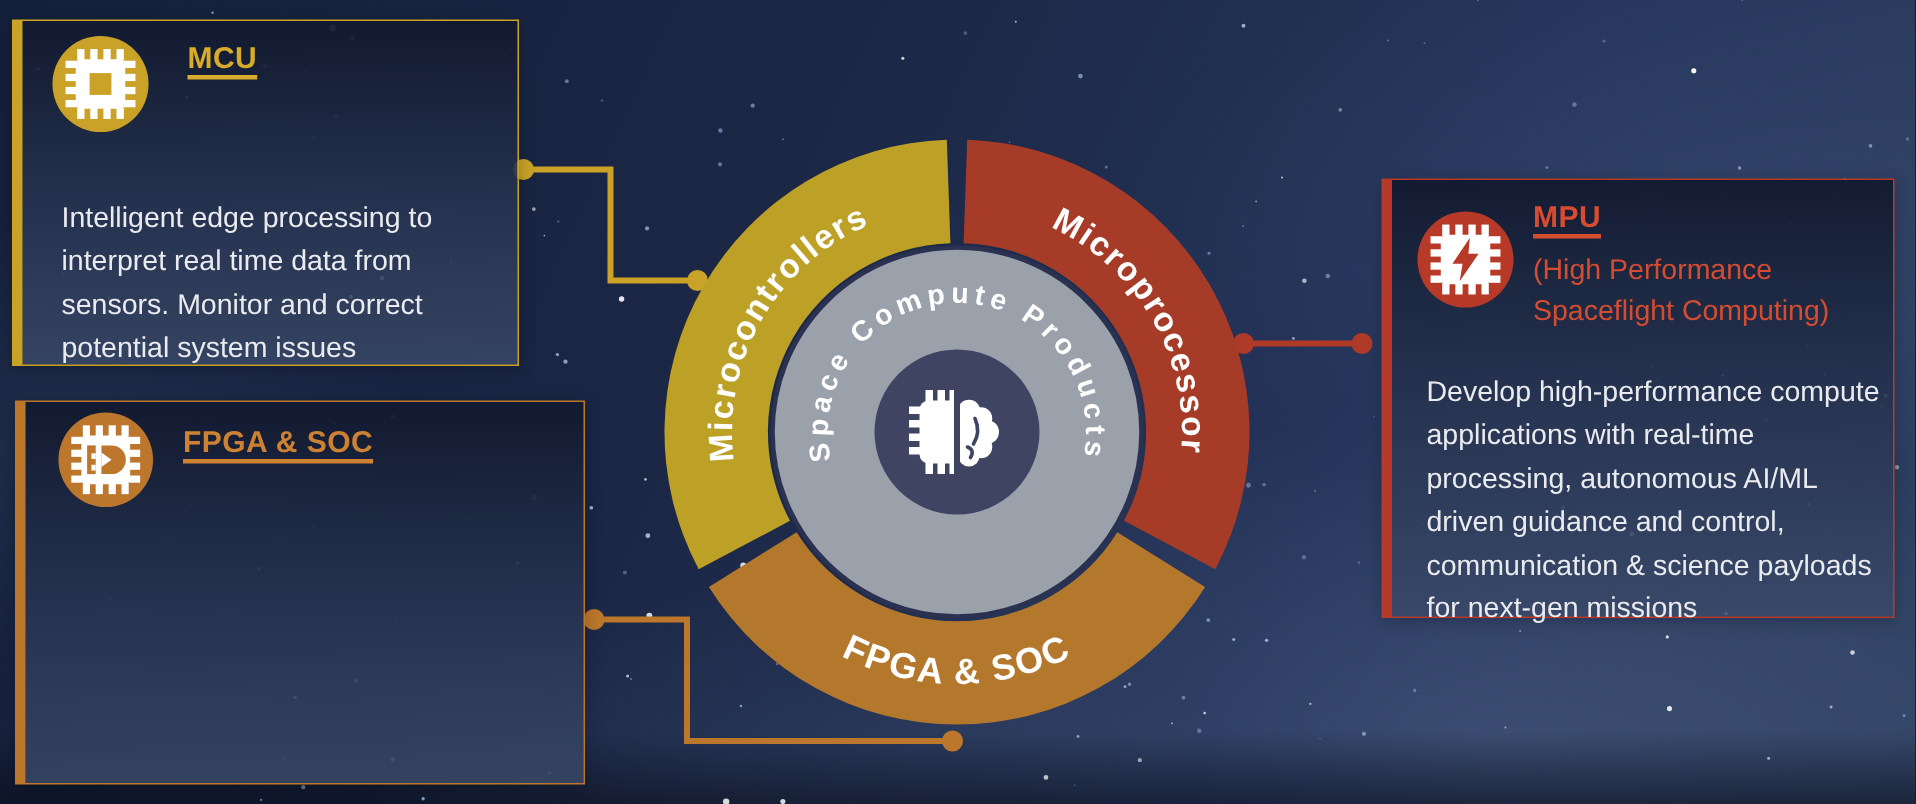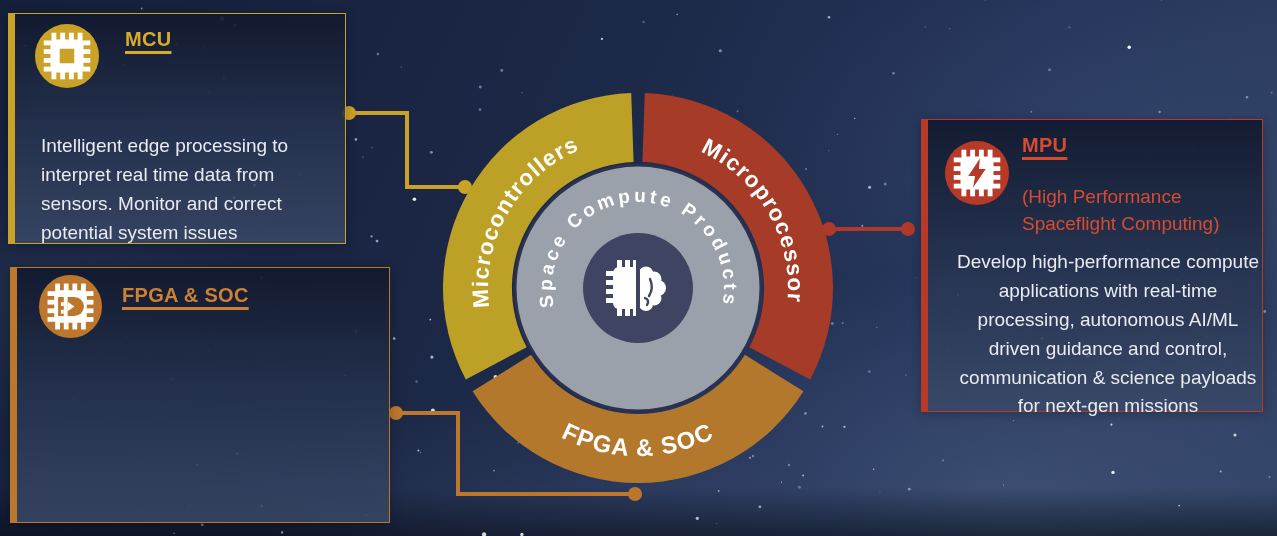--- a/index.html
+++ b/index.html
@@ -42,22 +42,22 @@
   #box-mcu .badge{left:19px;top:9px;width:66px;height:66px;}
   #box-mcu .title{left:110px;top:14px;}
   #box-mcu .body{left:26px;top:90px;width:302px;margin-top:28px;}
   #box-fpga{left:10px;top:267px;width:380px;height:256px;}
   #box-fpga .badge{left:21px;top:6px;width:65px;height:65px;}
   #box-fpga .title{left:105px;top:16px;}
   #box-fpga .body{left:25px;top:89px;width:352px;}
   #box-mpu{left:921px;top:119px;width:342px;height:293px;}
   #box-mpu .badge{left:16px;top:20px;width:66px;height:66px;}
   #box-mpu .title{left:94px;top:14px;}
-  #box-mpu .subtitle{left:94px;top:48px;width:225px;margin-top:16px;}
-  #box-mpu .body{left:23px;top:128px;width:314px;text-align:center;}
+  #box-mpu .subtitle{left:94px;top:48px;width:225px;}
+  #box-mpu .body{left:23px;top:128px;width:314px;}
   .defs-hidden{position:absolute;width:0;height:0;overflow:hidden;}
 </style>
 </head>
 <body>
 
 <svg class="defs-hidden" aria-hidden="true">
   <defs>
     <g id="chip-frame-g">
       <rect x="-17" y="-17" width="34" height="34" rx="4"></rect>
       <rect x="-16" y="-24" width="5" height="8"></rect>

